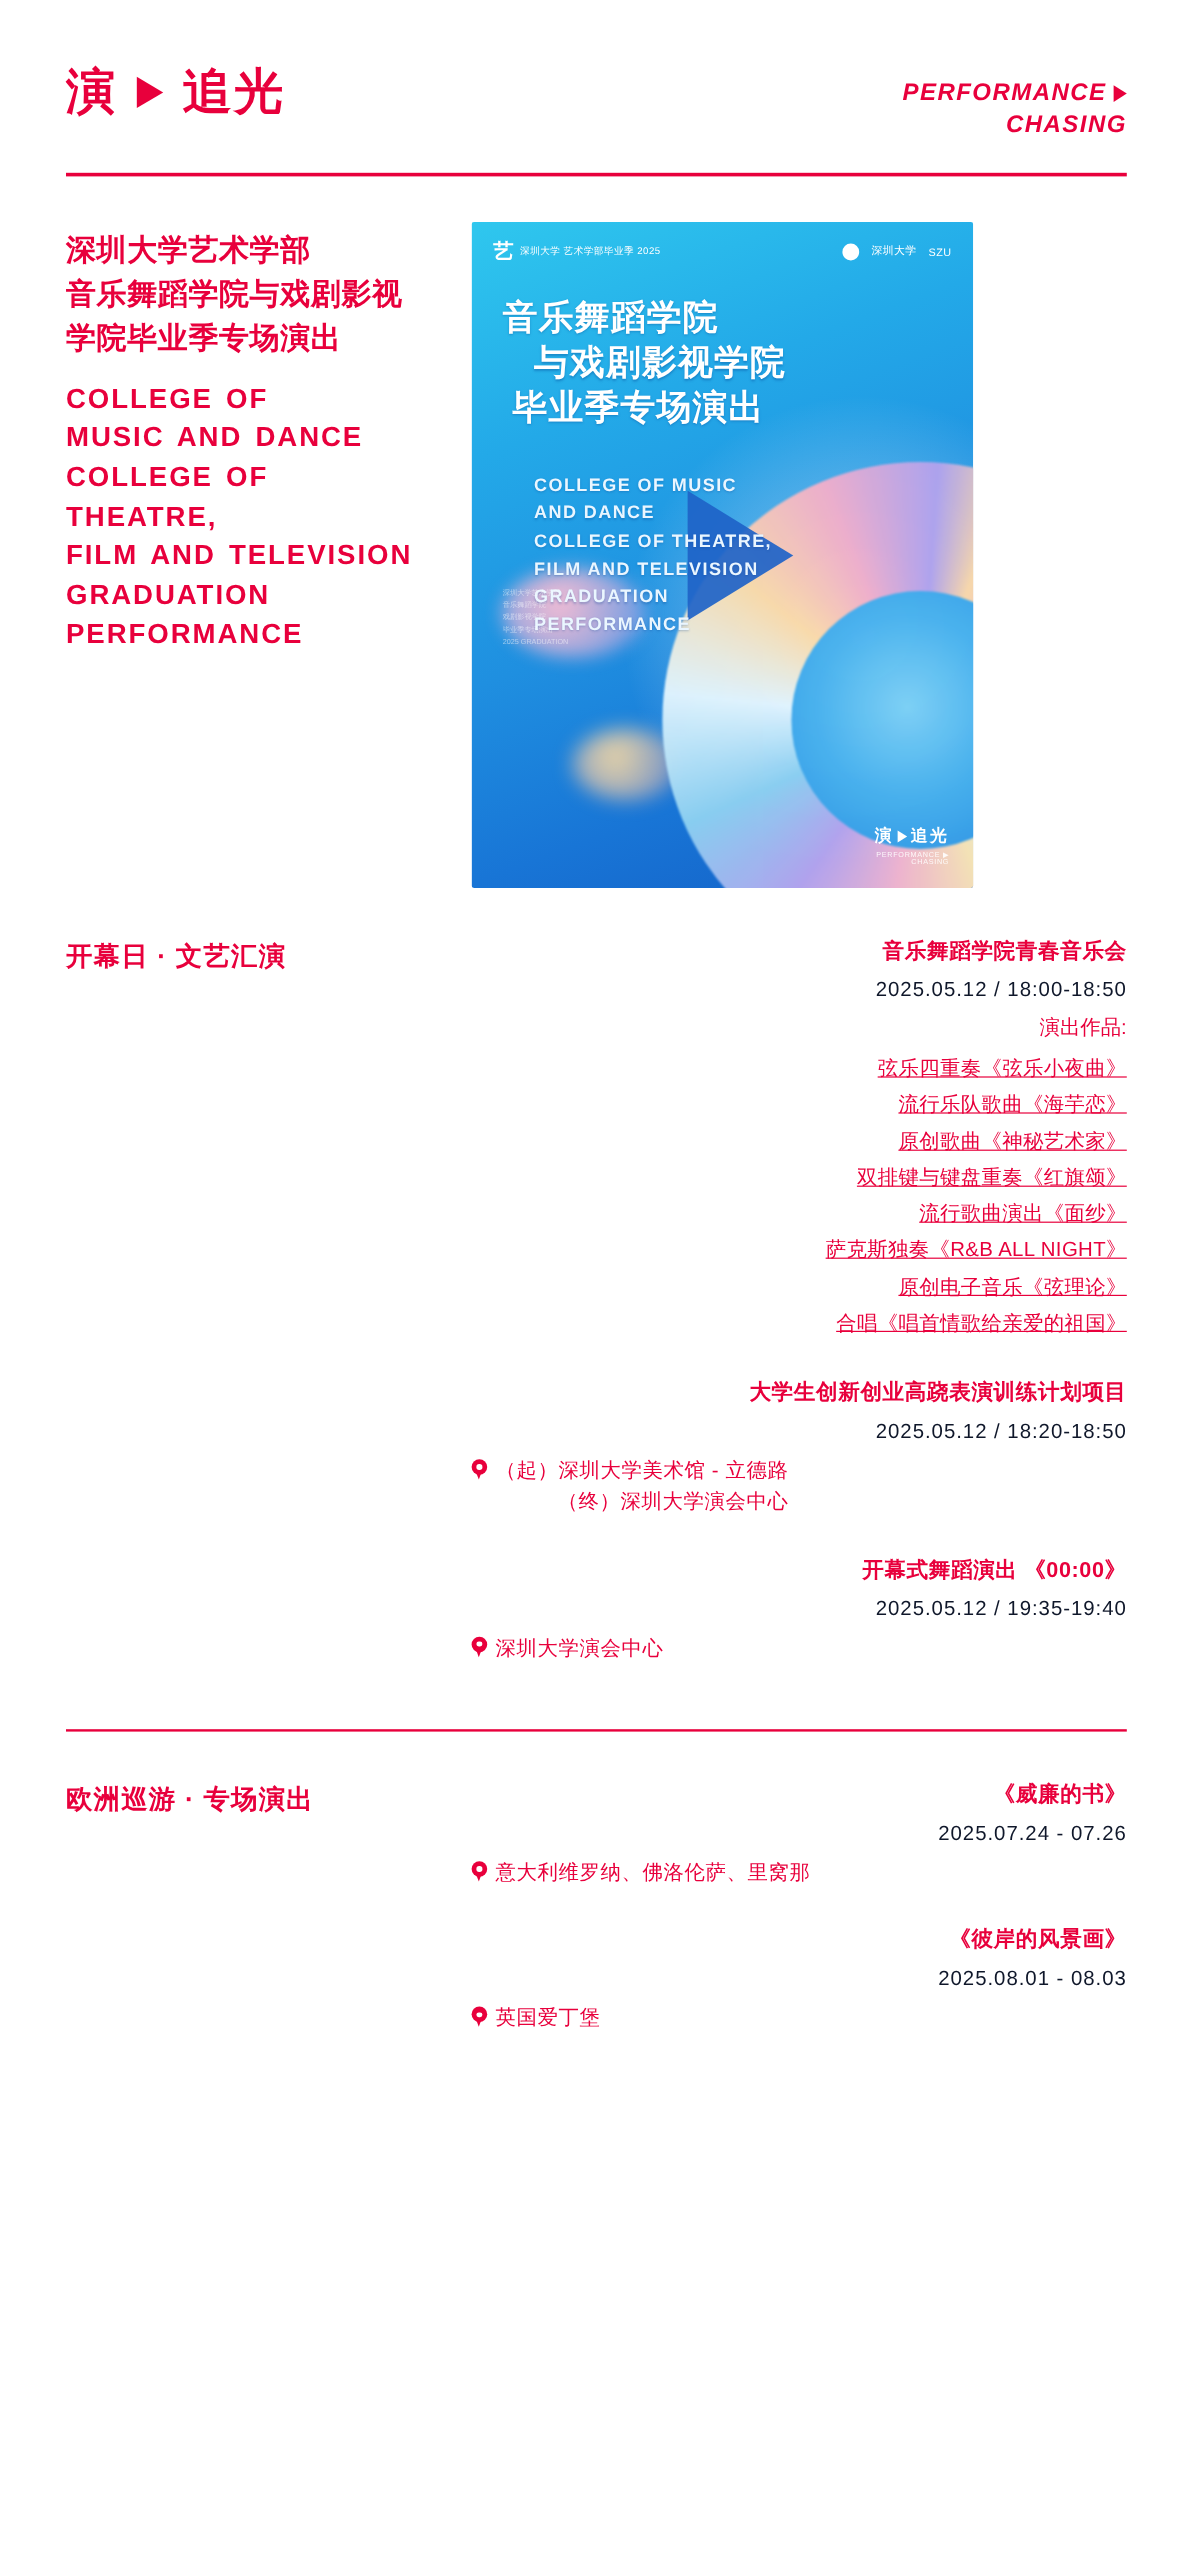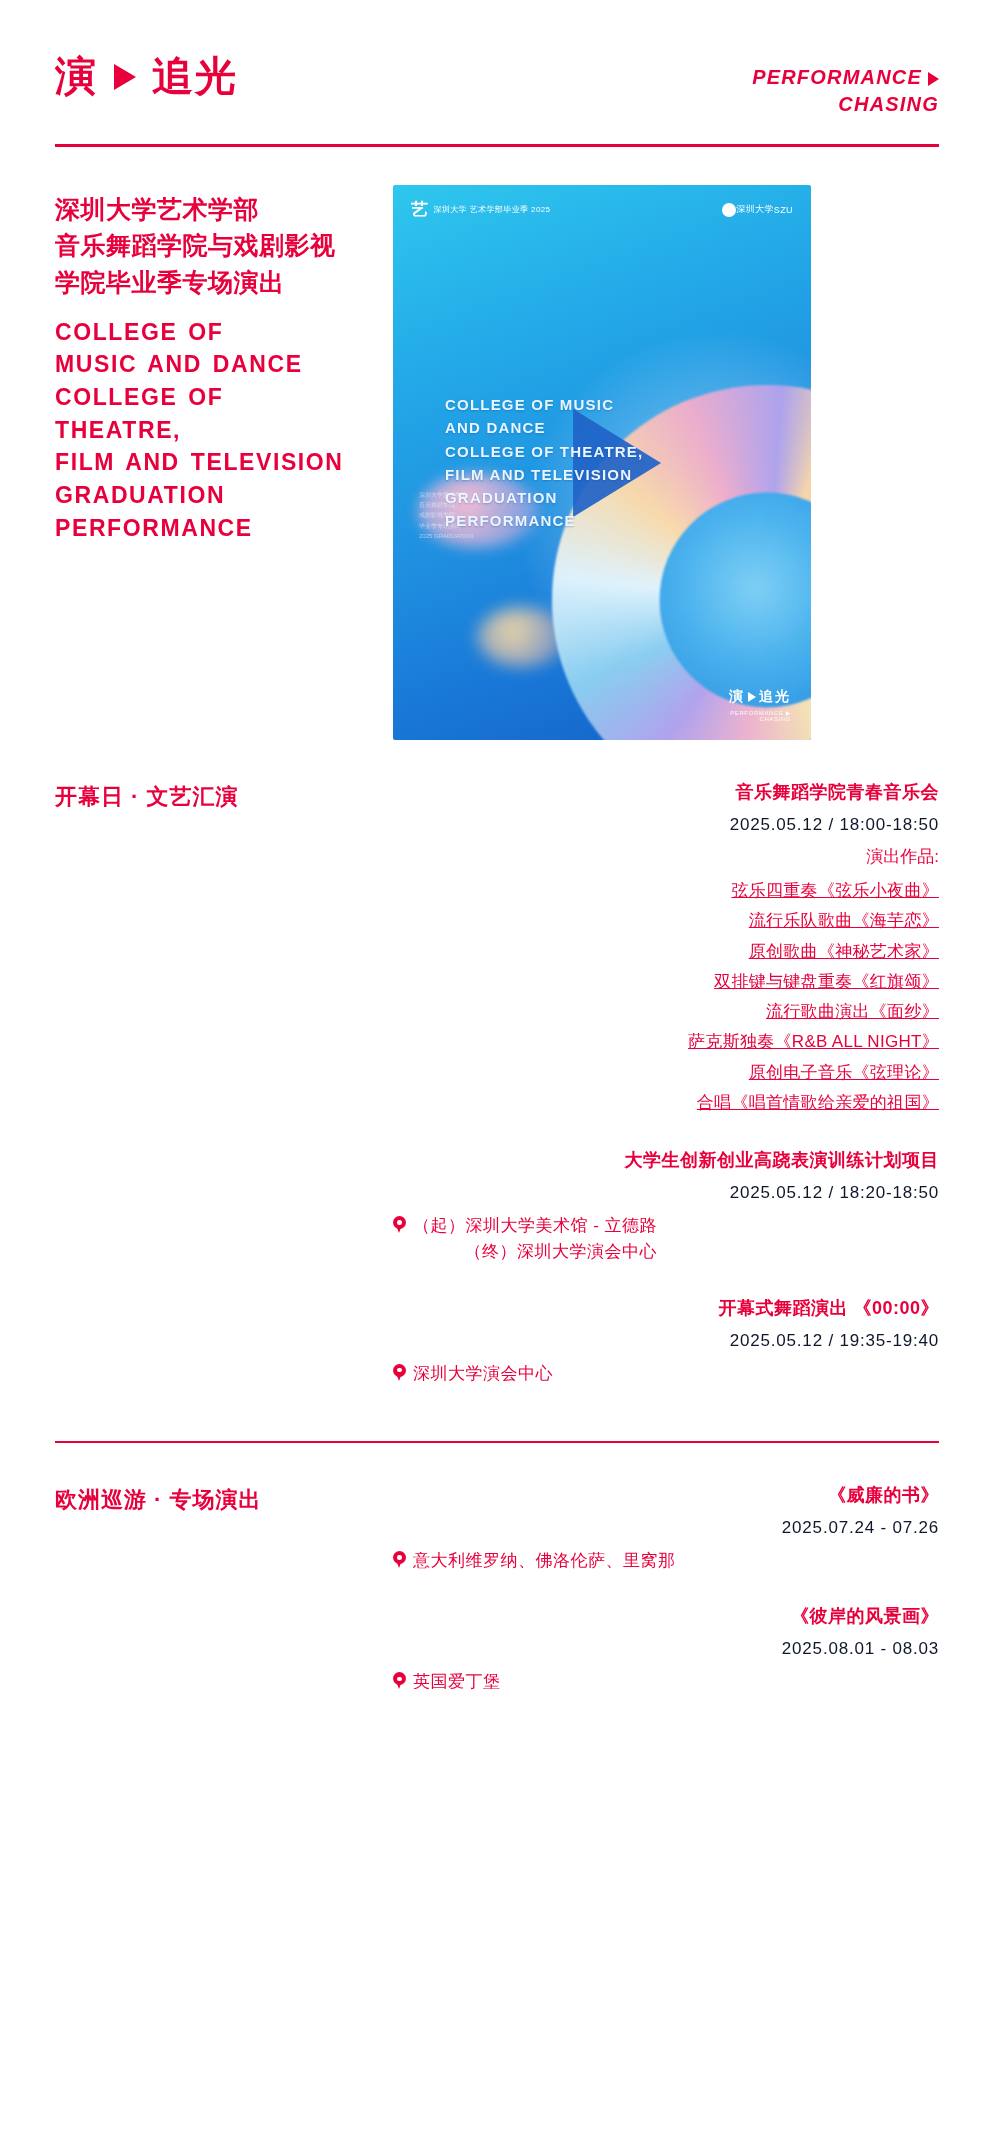--- a/index.html
+++ b/index.html
@@ -179,21 +179,21 @@
     letter-spacing: 0.4px;
   }
   .poster-logo-left {
     display: flex; align-items: center; gap: 5px;
   }
   .poster-logo-left .mark {
     font-size: 17px; font-weight: bold; color: #fff; line-height: 1;
   }
   .poster-logo-left .mark-txt { line-height: 1.25; font-size: 8px; }
   .poster-logo-right {
-    display: flex; align-items: center; font-size: 9px;
+    display: flex; align-items: center; gap: 10px; font-size: 9px;
   }
   .poster-logo-right .circle {
     width: 14px; height: 14px; border-radius: 50%;
     background: #fff; display: inline-block;
   }
   .poster-title {
     position: absolute;
     left: 26px;
     top: 62px;
     color: #fff;
@@ -396,20 +396,25 @@
 艺术学部毕业季
 2025</span>
         </div>
         <div class="poster-logo-right">
           <span class="circle"></span>
           <span>深圳大学</span>
           <span>SZU</span>
         </div>
       </div>
 
+      <div class="poster-title">
+        <div class="l1">音乐舞蹈学院</div>
+        <div class="l2">与戏剧影视学院</div>
+        <div class="l3">毕业季专场演出</div>
+      </div>
 
       <div class="poster-en" style="white-space:pre-line;">COLLEGE OF MUSIC
 AND DANCE
 COLLEGE OF THEATRE,
 FILM AND TELEVISION
 GRADUATION
 PERFORMANCE</div>
       <div class="poster-sidetext" style="white-space:pre-line;">深圳大学艺术学部
 音乐舞蹈学院
 戏剧影视学院

